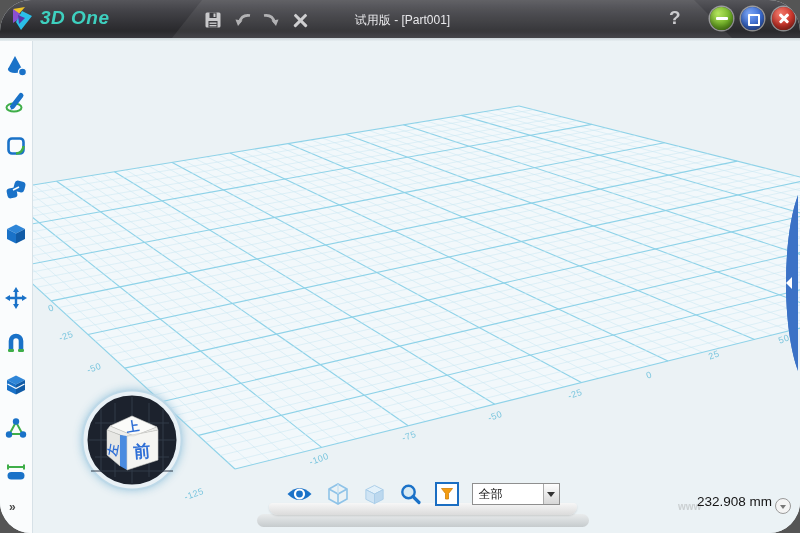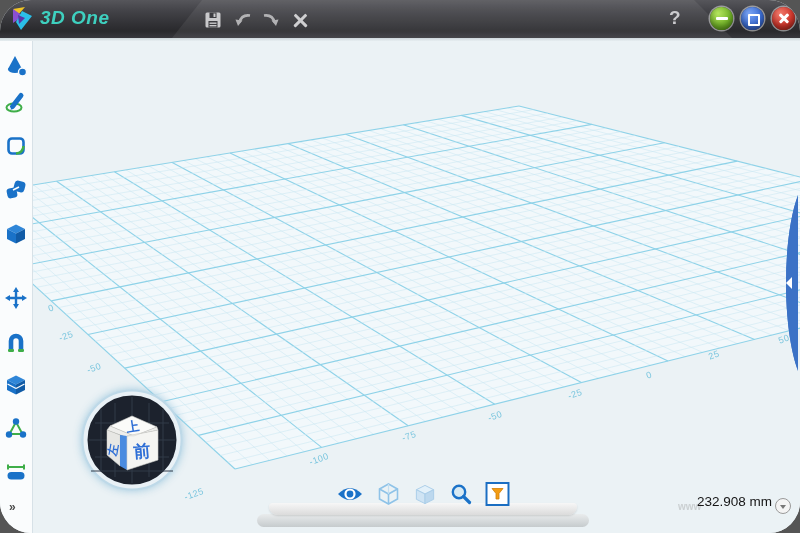--- a/index.html
+++ b/index.html
@@ -123,20 +123,21 @@
         <polygon points="18.5,10.5 11.5,11.5 16,17" fill="#b2b2b4"></polygon>
       </svg>
     </div>
     <div class="tb-btn tb-closedoc">
       <span style="position:relative;width:17px;height:17px;display:block;">
         <span class="x-bar a" style="top:7px;"></span>
         <span class="x-bar b" style="top:7px;"></span>
       </span>
     </div>
 
+    <div class="title-text">试用版 - [Part001]</div>
     <div class="help">?</div>
 
     <div class="win-controls">
       <div class="wc wc-min">
         <span class="minus"></span>
       </div>
       <div class="wc wc-max">
         <span class="square"></span>
       </div>
       <div class="wc wc-close">
@@ -402,20 +403,26 @@
           <svg width="23" height="23" viewBox="0 0 23 23">
             <circle cx="9.5" cy="9" r="6.2" fill="rgba(180,220,240,.35)" stroke="#1b72c8" stroke-width="2.4"></circle>
             <line x1="14" y1="13.5" x2="20" y2="19.5" stroke="#1b72c8" stroke-width="3.2" stroke-linecap="round"></line>
           </svg>
         </div>
         <div class="dock-btn filter-box">
           <svg width="14" height="14" viewBox="0 0 14 14">
             <polygon points="1.5,1.5 12.5,1.5 8.5,6.5 8.5,12 5.5,12 5.5,6.5" fill="#f39c12" stroke="#d07f06" stroke-width="0.8"></polygon>
           </svg>
         </div>
+        <div class="dropdown">
+          <span class="dd-value">全部</span>
+          <span class="dd-btn">
+            <span class="dd-arrow"></span>
+          </span>
+        </div>
       </div>
       <div class="shelf-top"></div>
       <div class="shelf-bottom"></div>
 
       <div class="wm-small">www</div>
       <div class="measure">232.908 mm</div>
       <div class="unit-toggle">
         <span class="unit-arrow"></span>
       </div>
     </div>

